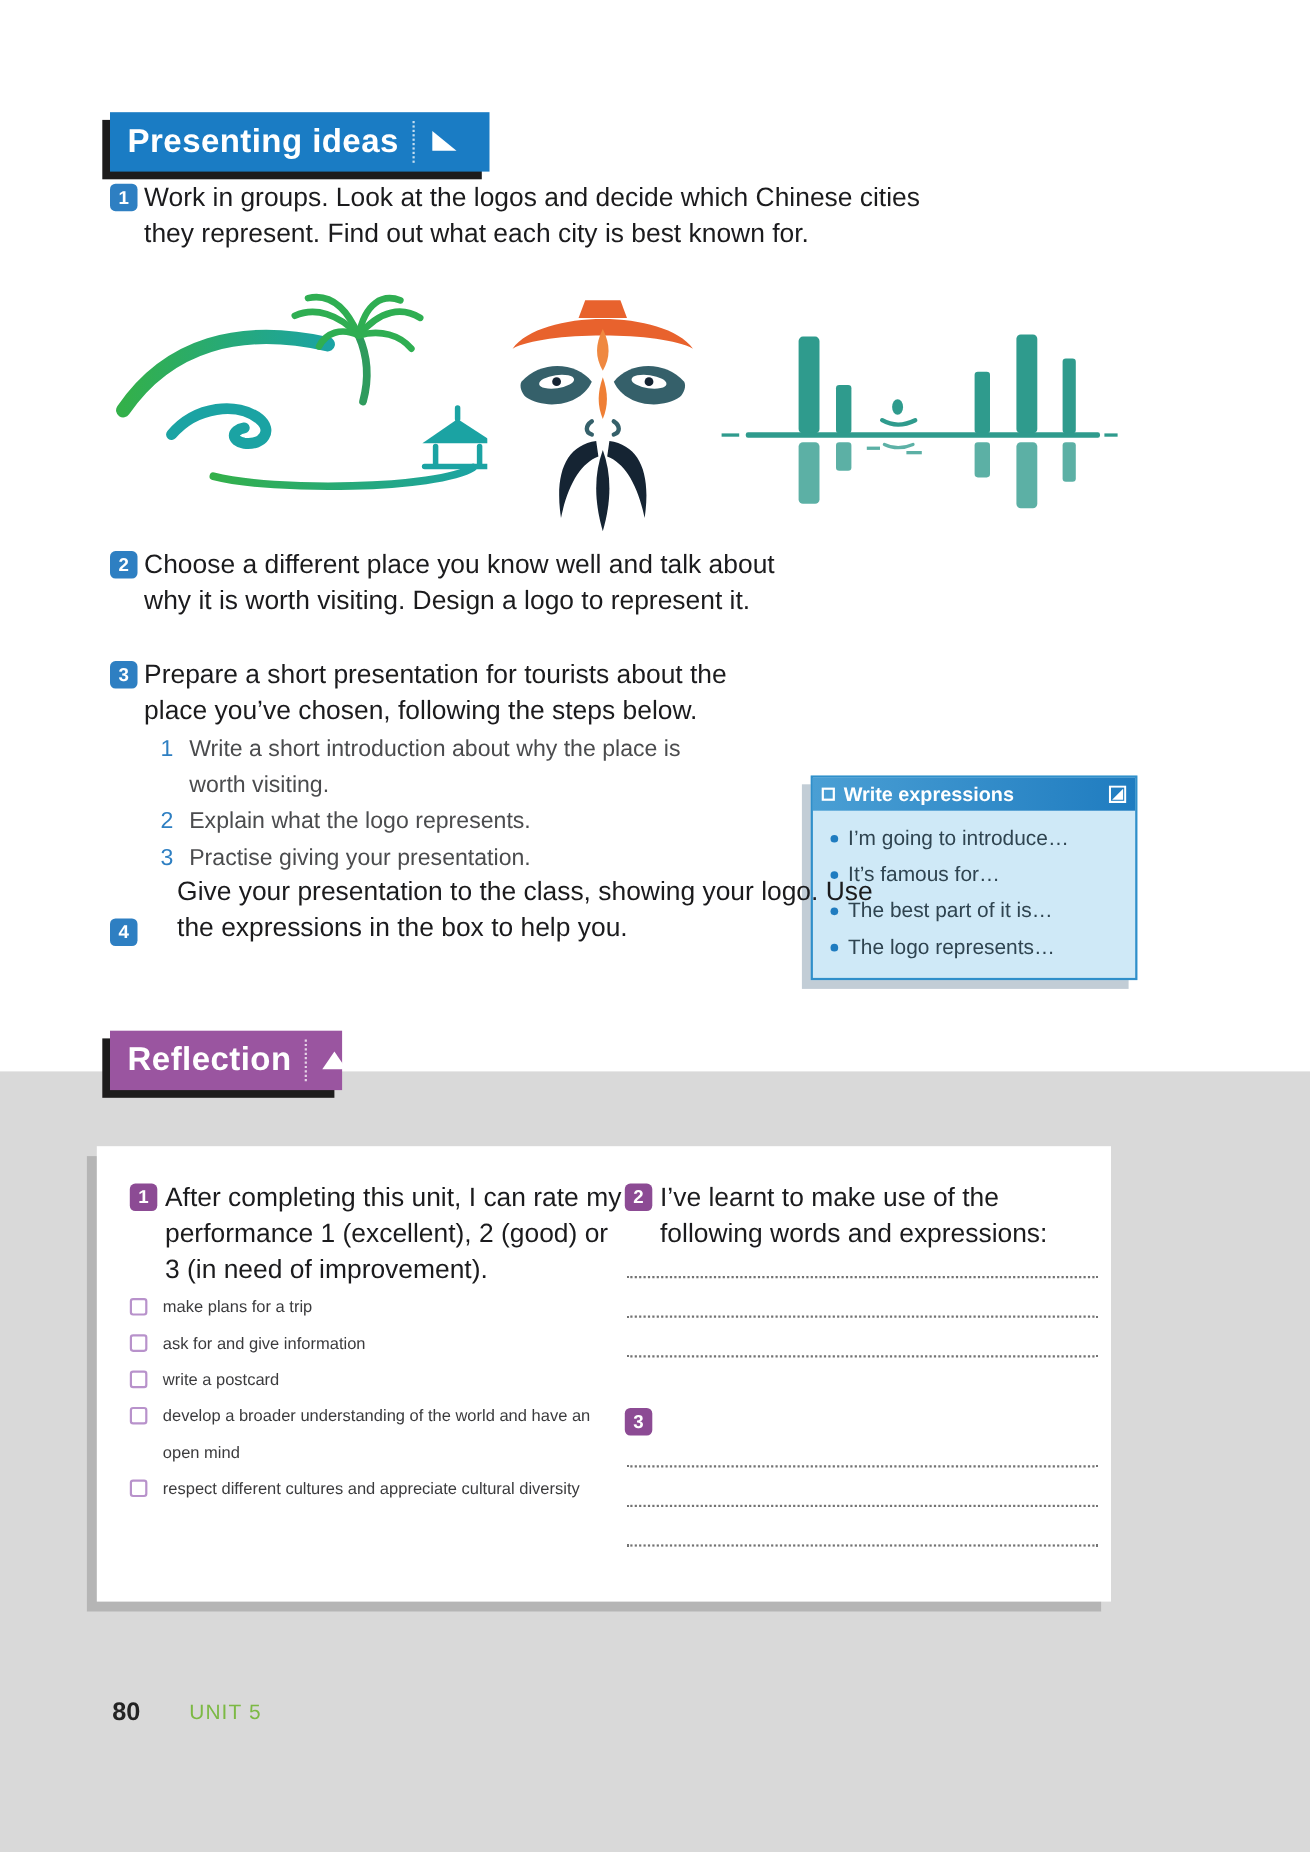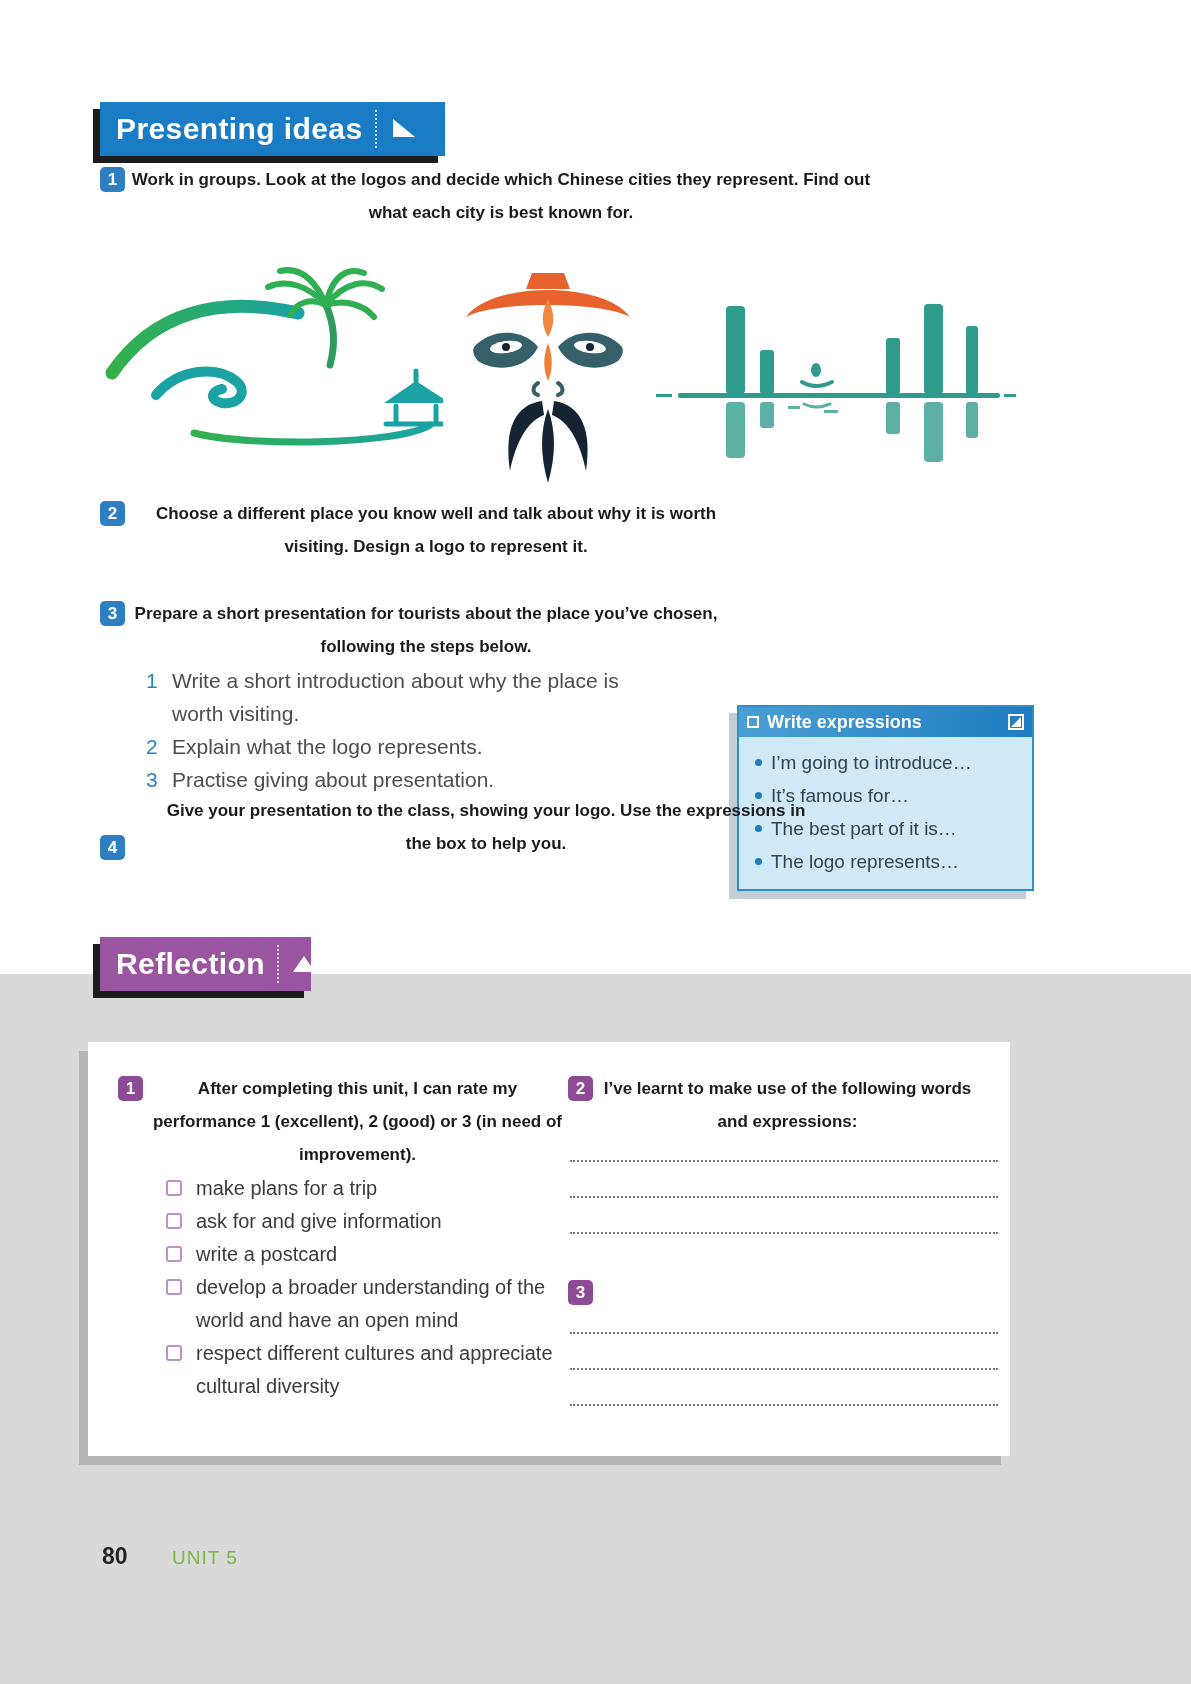--- a/index.html
+++ b/index.html
@@ -15,21 +15,21 @@
   .banner.presenting { left: 100px; top: 74px; width: 345px; background: #1a7cc4; margin-top: 28px; }
   .banner.reflection { left: 100px; top: 937px; width: 211px; background: #9a55a0; }
 
   
   .badge { position: absolute; width: 25px; height: 25px; border-radius: 5px; color: #fff;
            font-weight: bold; font-size: 17px; display: flex; align-items: center; justify-content: center; }
   .badge.blue { background: #2e7fc2; }
   .badge.purple { background: #8c4b94; }
 
   
-  .task-text { position: absolute; font-weight: bold; font-size: 17px; line-height: 33px; color: #1b1b1d; text-align: center; }
+  .task-text { position: absolute; font-weight: normal; font-size: 24px; line-height: 33px; color: #1b1b1d; }
 
   .steps { position: absolute; left: 146px; top: 664px; width: 520px; font-size: 21px; line-height: 33px; color: #4b4c4e; }
   .step { display: flex; }
   .step .n { color: #2e7fc2; width: 26px; flex: none; }
   .step .t { flex: 1; max-width: 480px; }
 
   
   .logo { position: absolute; }
   .logo svg { display: block; }
 
@@ -46,21 +46,21 @@
                       border-radius: 50%; background: #1f7cc0; }
 
   
   .graybg { position: absolute; left: 0; top: 974px; width: 1191px; height: 710px; background: #d9d9d9; }
   .card { position: absolute; left: 88px; top: 1042px; width: 922px; height: 414px; background: #fff;
           box-shadow: -9px 9px 0 #b5b5b5; }
   .card .badge { position: absolute; }
   .card .task-text { position: absolute; }
 
   .checklist { position: absolute; left: 30px; top: 130px; width: 455px; }
-  .check-item { display: flex; gap: 14px; font-size: 20px; line-height: 33px; color: #3b3b3d; margin-left: 48px; }
+  .check-item { display: flex; gap: 14px; font-size: 15px; line-height: 33px; color: #3b3b3d; }
   .checkbox { flex: none; width: 16px; height: 16px; border: 2px solid #b892cb; border-radius: 3px;
               margin-top: 8px; background: #fff; }
   .check-item .lbl { max-width: 415px; }
 
   .write-line { position: absolute; width: 428px; border-bottom: 2px dotted #737373; height: 0; }
 
   
   .pageno { position: absolute; left: 102px; top: 1543px; font-size: 23px; font-weight: bold; color: #232323; }
   .unitlabel { position: absolute; left: 172px; top: 1547px; font-size: 19px; font-weight: normal;
                color: #7cb944; letter-spacing: 1px; }
@@ -171,21 +171,21 @@
     <div class="step">
       <span class="n">1</span>
       <span class="t">Write a short introduction about why the place is worth visiting.</span>
     </div>
     <div class="step">
       <span class="n">2</span>
       <span class="t">Explain what the logo represents.</span>
     </div>
     <div class="step">
       <span class="n">3</span>
-      <span class="t">Practise giving about presentation.</span>
+      <span class="t">Practise giving your presentation.</span>
     </div>
   </div>
 
   <aside class="uebox">
     <div class="head">
       <span class="sq"></span>
       <span>Write expressions</span>
       <span class="fold">
         <svg width="16" height="16" viewBox="0 0 16 16">
           <rect x="1" y="1" width="14" height="14" fill="none" stroke="#ffffff" stroke-width="2"></rect>

